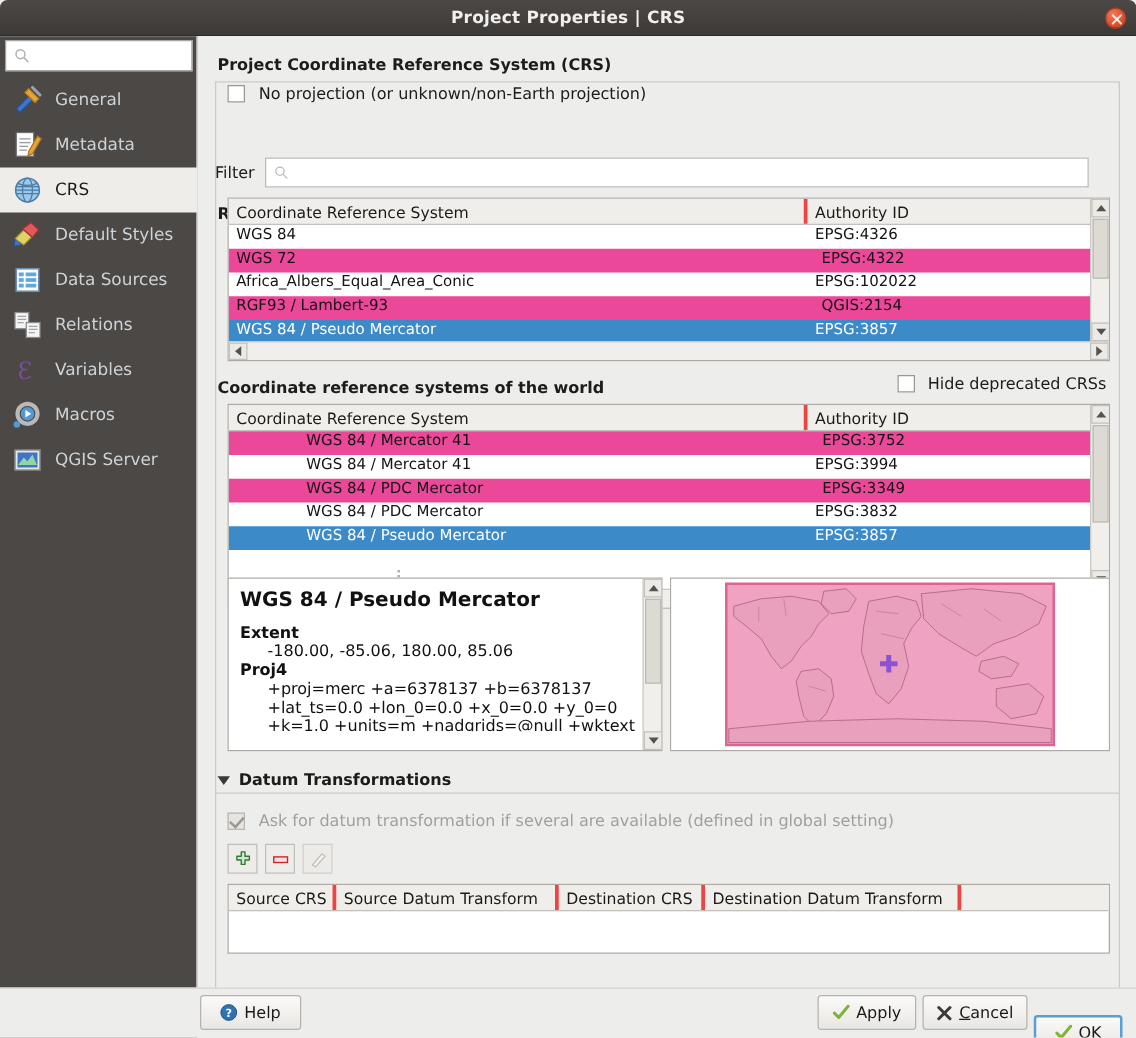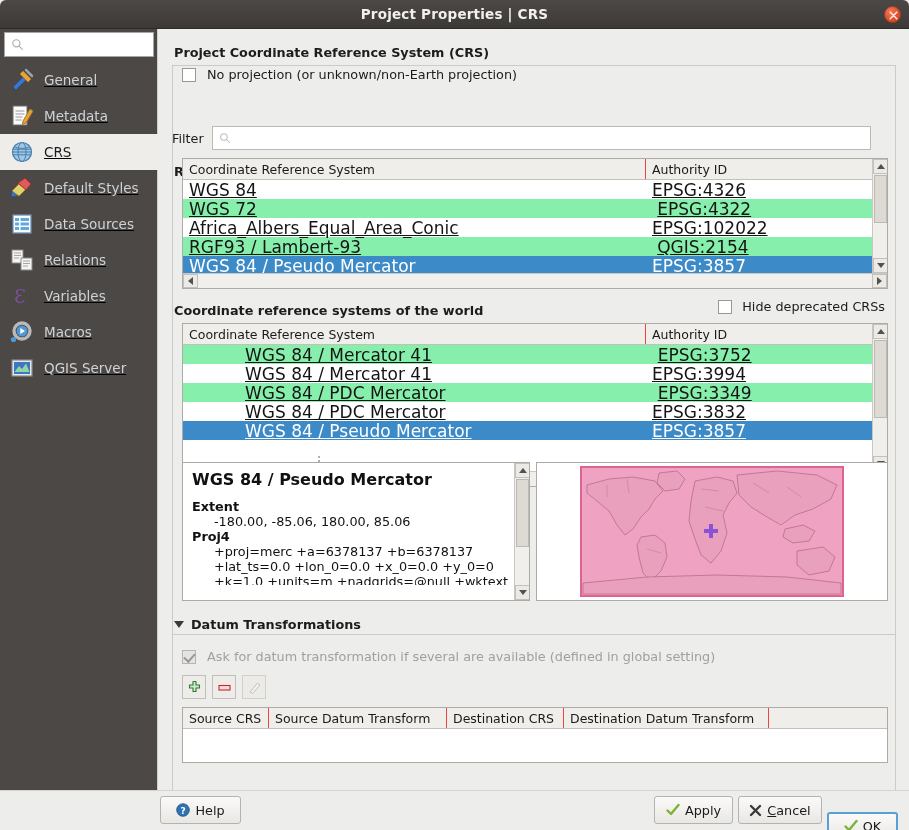--- a/index.html
+++ b/index.html
@@ -50,21 +50,21 @@
     position: absolute; left: 4px; top: 3px; width: 150px; height: 25px;
     background: #ffffff; border: 1px solid #a8a6a2;
     display: flex; align-items: center;
   }
   .search-ico { margin-left: 6px; width: 13px; height: 13px; opacity: .55; }
   .search-input {
     border: 0; outline: none; background: transparent;
     font-family: inherit; font-size: 12px; color: #333;
     margin-left: 4px; width: 118px; height: 20px;
   }
-  .nav { position: absolute; left: 0; top: 33px; width: 158px; text-decoration: underline; }
+  .nav { position: absolute; left: 0; top: 33px; width: 158px; }
   .nav-item {
     position: relative; height: 36px; display: flex; align-items: center;
     padding-left: 9px; color: #cfd3d6; font-size: 13.5px; cursor: pointer;
   }
   .nav-item.active { background: #efedea; color: #1b1b1b; }
   .nav-ico { width: 26px; height: 26px; margin-right: 9px; flex: 0 0 26px; }
 
   
   .main {
     position: absolute; left: 158px; top: 29px;
@@ -106,24 +106,24 @@
 
   
   .tbl {
     position: absolute; background: #fff;
     border: 1px solid #aeaba6; overflow: hidden;
   }
   .thead {
     display: flex; height: 21px; background: #f0eeea;
     border-bottom: 1px solid #c4c1bc; font-size: 12.5px; color: #1a1a1a;
   }
-  .th { display:flex; align-items:center; padding-left: 6px; border-right: 1px solid #ef4444; height: 20px; }
+  .th { display:flex; align-items:center; padding-left: 6px; border-right: 3px solid #ef4444; height: 20px; }
   .tbody { position: relative; }
-  .trow { display: flex; height: 19px; font-size: 17px; color: #141414; align-items: center; text-decoration: underline; }
-  .trow.alt { background: #86efac; gap: 16px; }
+  .trow { display: flex; height: 19px; font-size: 12px; color: #141414; align-items: flex-start; }
+  .trow.alt { background: #ec4899; gap: 16px; }
   .trow.sel { background: #3c8ac8; color: #fff; }
   .td { padding-left: 6px; overflow: hidden; white-space: nowrap; }
   .indent { padding-left: 62px; }
 
   
   .vscroll {
     position: absolute; right: 0; top: 0; width: 15px;
     background: #f1efec; border-left: 1px solid #cbc8c3;
   }
   .vs-btn {

